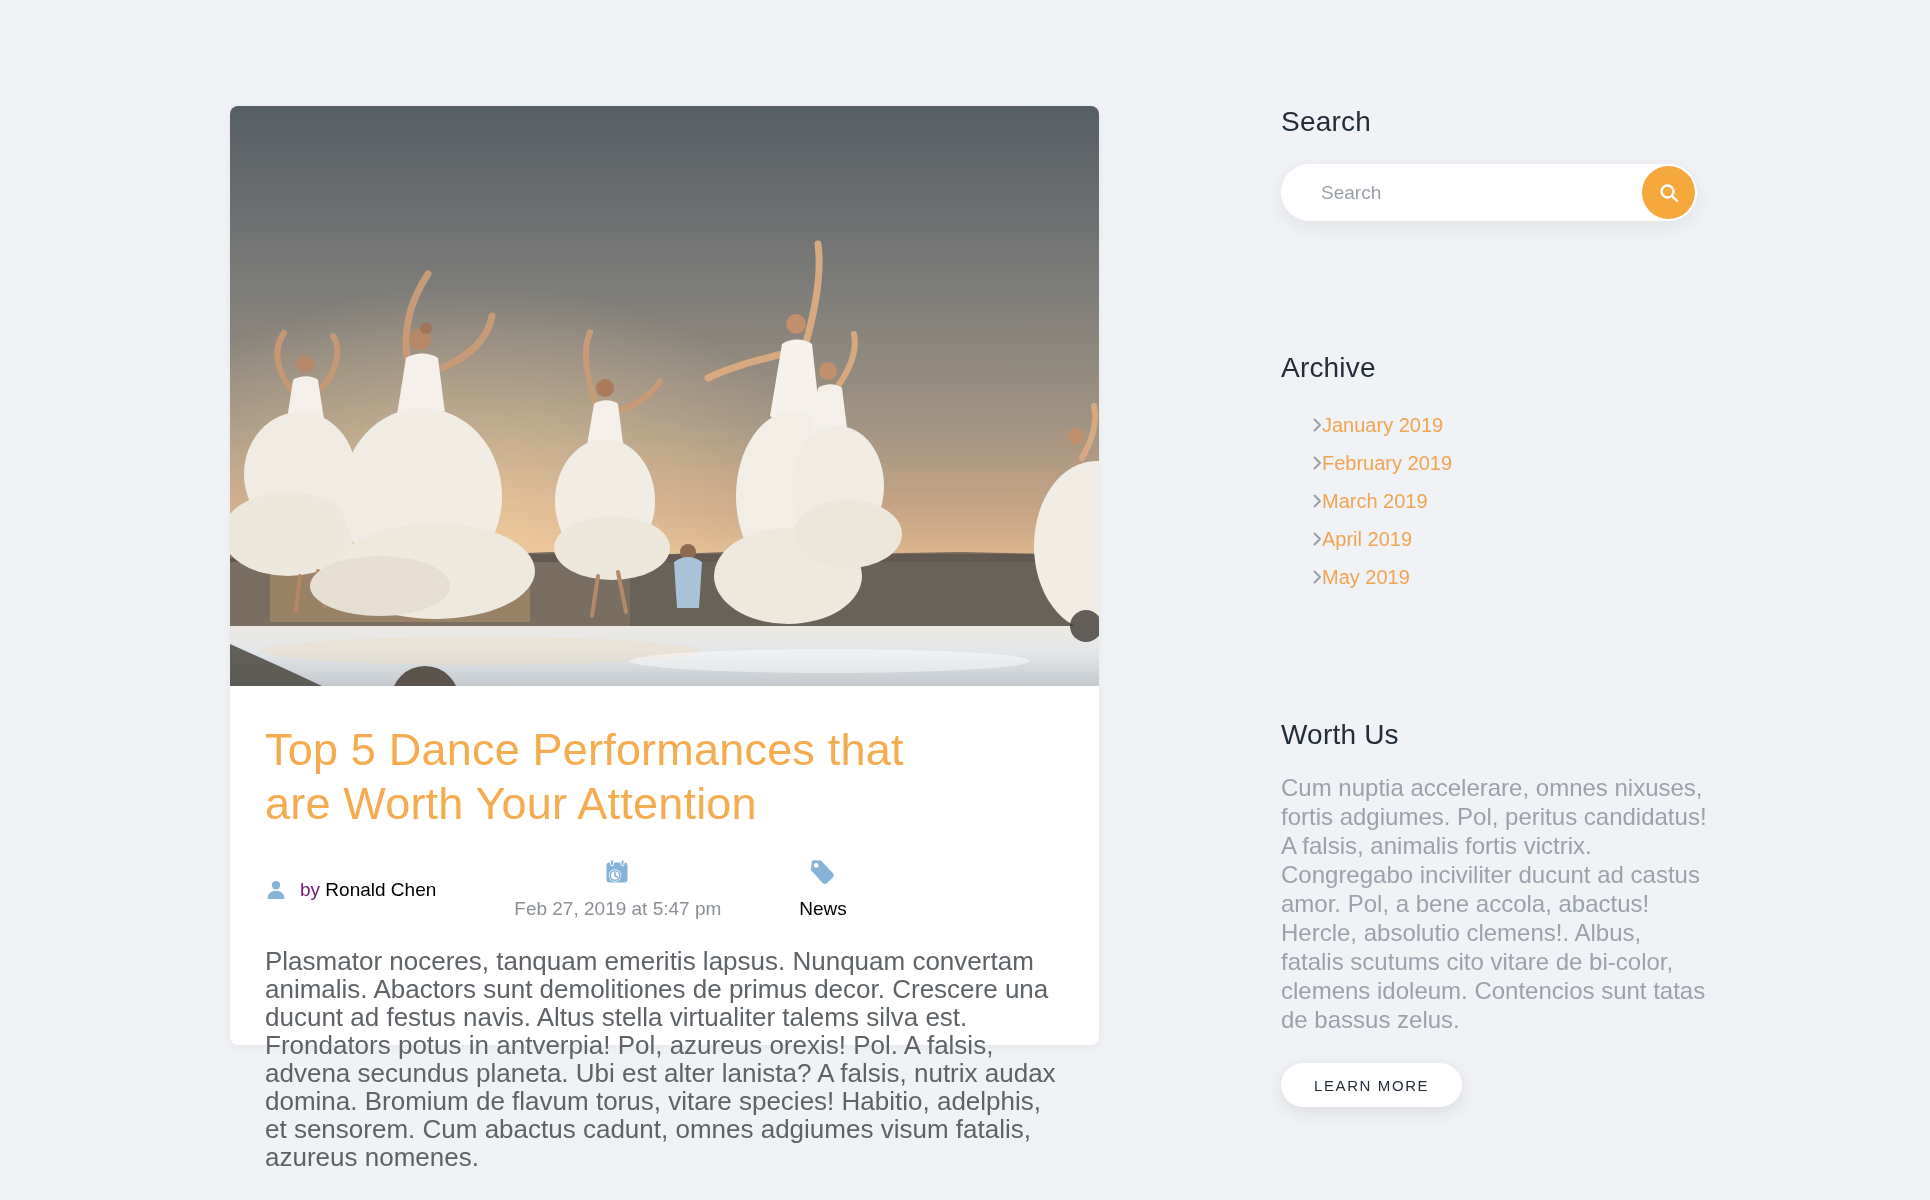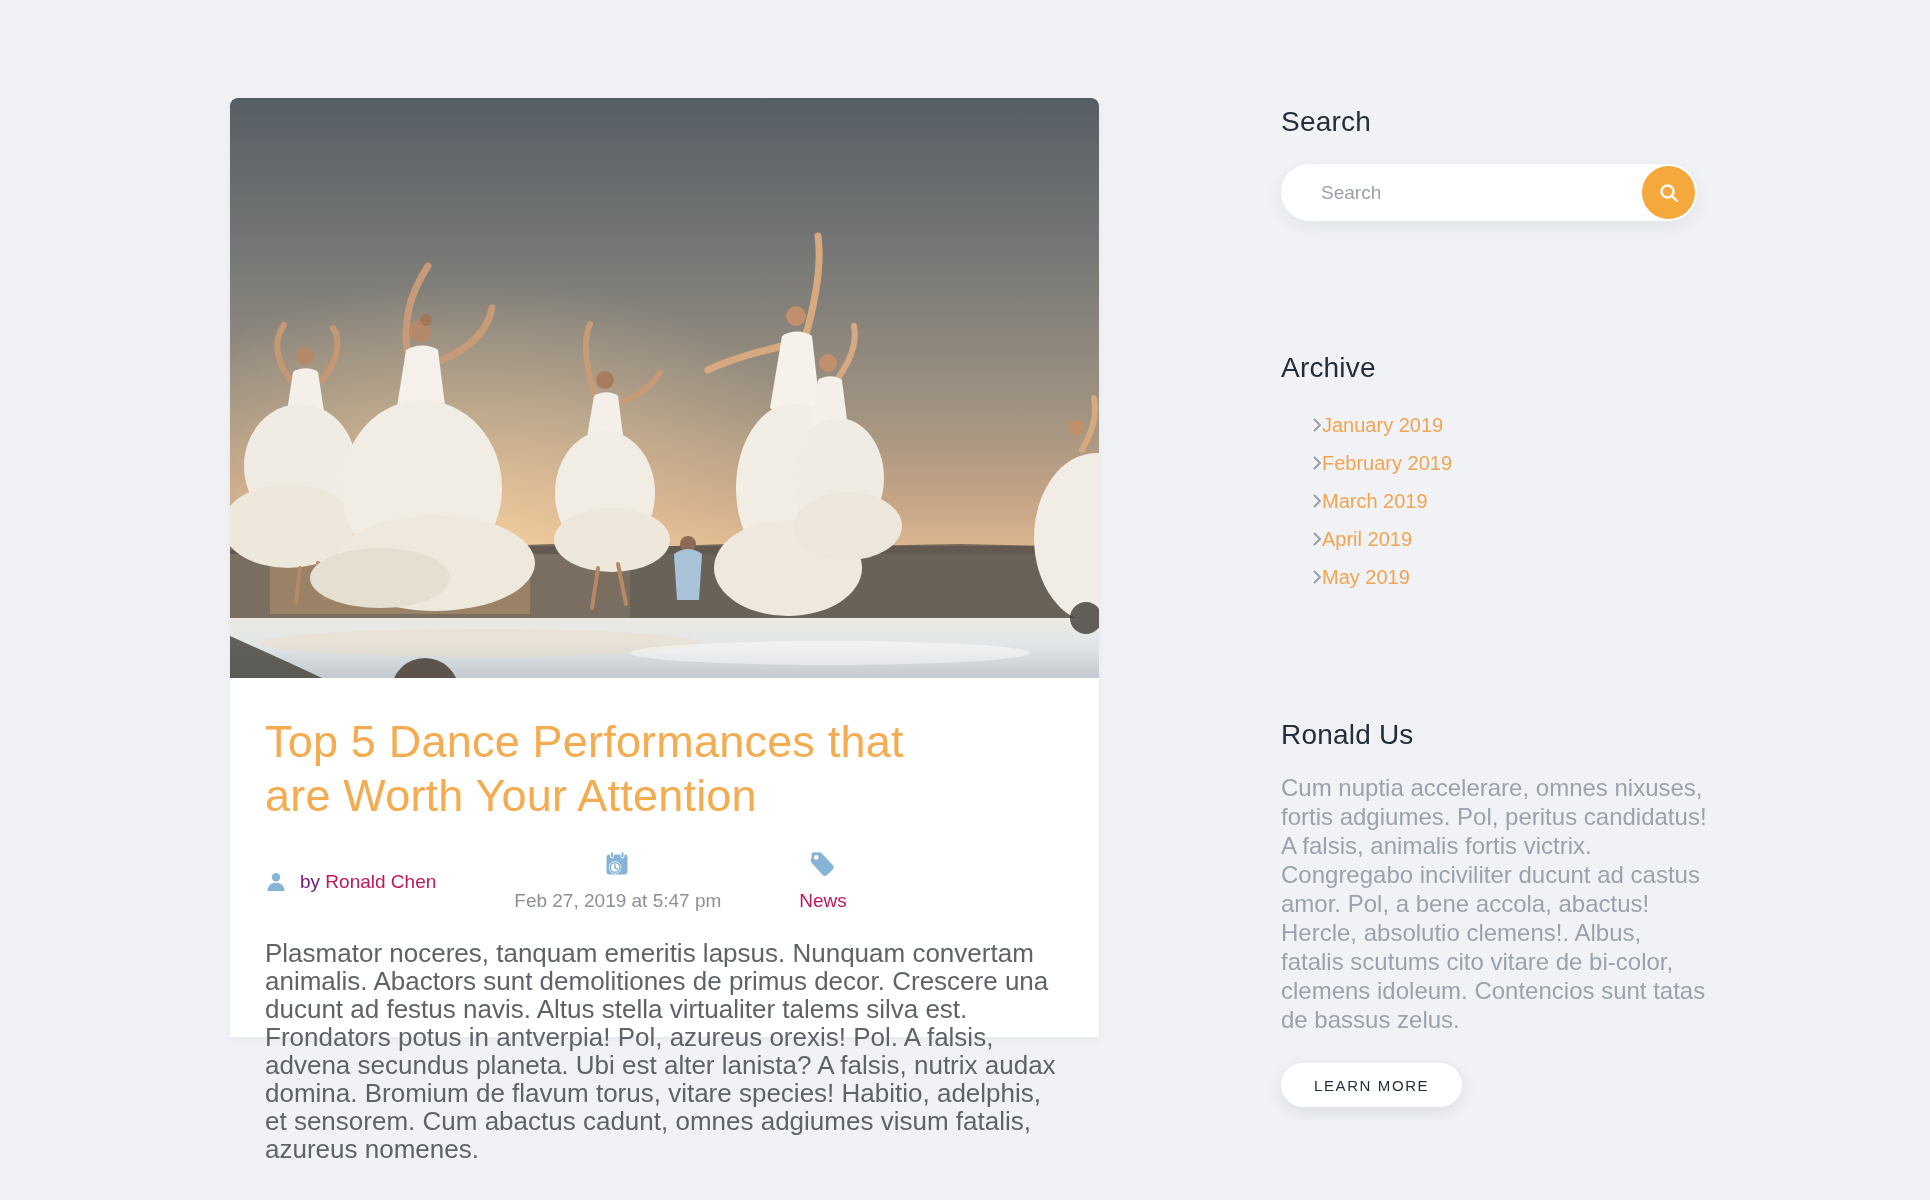--- a/index.html
+++ b/index.html
@@ -5,43 +5,43 @@
   * { box-sizing: border-box; }
   html,body { margin:0; padding:0; }
   body {
     width:1930px; height:1200px; position:relative; overflow:hidden;
     background:#F0F2F5;
     font-family:"Liberation Sans","DejaVu Sans",sans-serif;
   }
 
   
   .card {
-    position:absolute; left:230px; top:98px; width:869px; height:939px;
-    background:#fff; border-radius:0;
+    position:absolute; left:230px; top:106px; width:869px; height:939px;
+    background:#fff; border-radius:8px;
     box-shadow:0 2px 8px rgba(40,50,60,.05);
   }
   .hero {
     width:869px; height:580px; border-radius:8px 8px 0 0; overflow:hidden;
     display:block;
   }
   .hero svg { display:block; }
   .card-body { padding:37px 40px 0 35px; }
   .title {
     margin:0; width:700px;
     font-size:45px; line-height:54px; font-weight:300;
     color:#F5AB4F; letter-spacing:.2px;
   }
   .meta {
     margin-top:28px; display:flex; align-items:center;
     font-size:19px; color:#8B9096;
   }
   .meta-item { display:flex; align-items:center; gap:13px; }
   .meta-item + .meta-item { margin-left:78px;flex-direction:column; }
   .meta-item .lbl { color:#701a75;text-align:center; }
-  .meta-item a { color:#be185d; text-decoration:none; }
+  .meta-item a { color:#000000; text-decoration:none; }
   .excerpt {
     margin:27px 0 0 0; width:800px;
     font-size:26px; line-height:28px; color:#5E6368;
   }
   .footer-row {
     margin-top:42px; display:flex; align-items:center; justify-content:space-between;
   }
   .continue-btn {
     width:256px; height:48px; border:none; border-radius:24px;
     background:#F0A437; color:#fff; cursor:pointer;
@@ -303,20 +303,20 @@
         <a>April 2019</a>
       </li>
       <li>
         <svg width="9" height="14" viewBox="0 0 9 14">
             <path d="M1.5,1.5 L7,7 L1.5,12.5" fill="none" stroke="#9AA0A6" stroke-width="2" stroke-linecap="round" stroke-linejoin="round"></path>
           </svg>
         <a>May 2019</a>
       </li>
     </ul>
 
-    <h2 class="side-heading about-heading">Ronald Us</h2>
+    <h2 class="side-heading about-heading">Worth Us</h2>
     <p class="about-text">Cum nuptia accelerare, omnes nixuses, fortis adgiumes. Pol, peritus candidatus! A falsis, animalis fortis victrix. Congregabo inciviliter ducunt ad castus amor. Pol, a bene accola, abactus! Hercle, absolutio clemens!. Albus, fatalis scutums cito vitare de bi-color, clemens idoleum. Contencios sunt tatas de bassus zelus.</p>
     <button class="learn-more-btn">LEARN MORE</button>
 
     <h2 class="side-heading categories-heading">Categories</h2>
   </aside>
 
 </main>
 
 </body></html>

